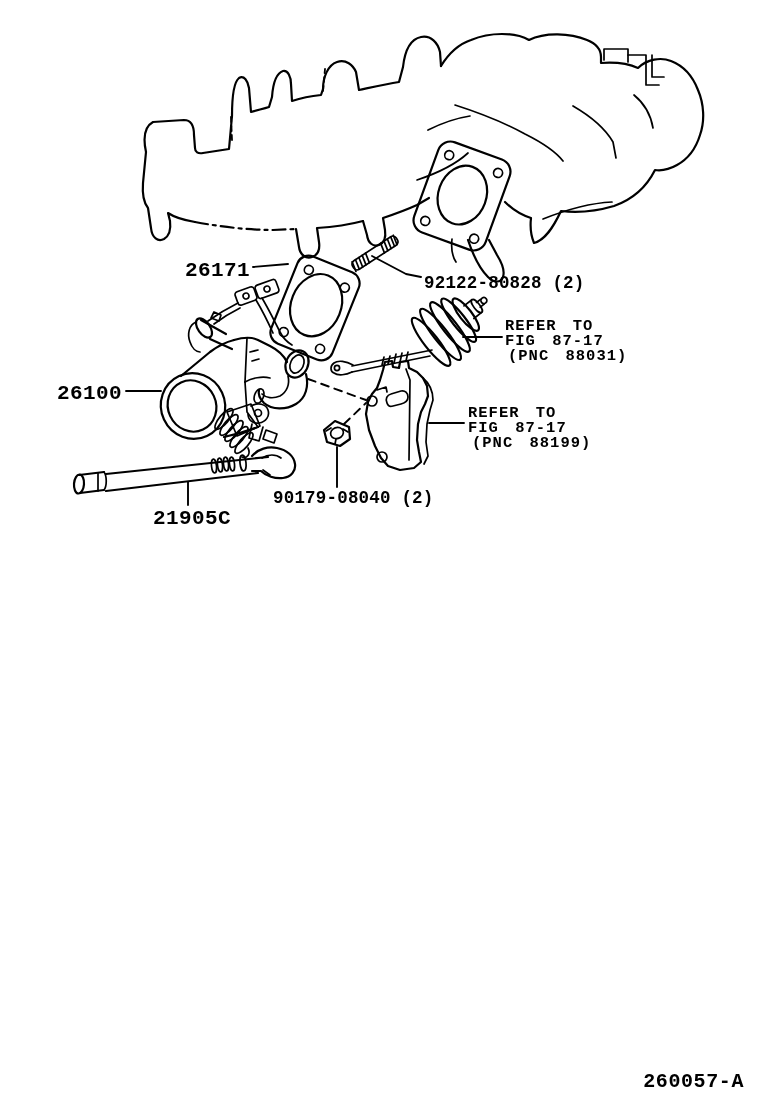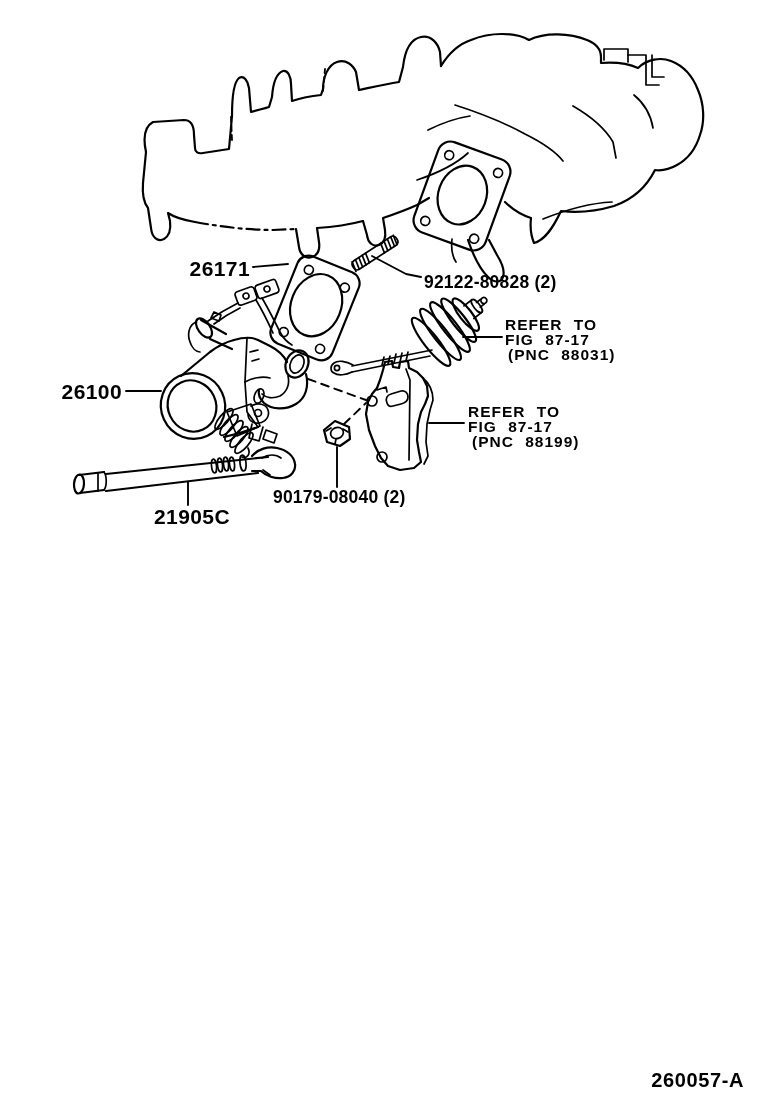--- a/index.html
+++ b/index.html
@@ -1,18 +1,18 @@
 <!DOCTYPE html>
 <html><head>
 <meta charset="utf-8">
 <style>
   html,body{margin:0;padding:0;background:#ffffff;}
   .page{
     position:relative;width:760px;height:1112px;background:#ffffff;
-    font-family:Liberation Sans, sans-serif;overflow:hidden;
+    font-family:Liberation Mono, monospace;overflow:hidden;
   }
   svg{display:block;}
   .ln{fill:none;stroke:#000000;stroke-width:2.2;stroke-linecap:round;stroke-linejoin:round;}
   .ln-thin{fill:none;stroke:#000000;stroke-width:1.7;stroke-linecap:round;stroke-linejoin:round;}
   .ln-dash{fill:none;stroke:#000000;stroke-width:1.9;stroke-dasharray:8 6;stroke-linecap:round;}
   .ln-hid{fill:none;stroke:#000000;stroke-width:1.8;stroke-dasharray:5 4;stroke-linecap:round;}
   .ln-dashdot{fill:none;stroke:#000000;stroke-width:2.2;stroke-dasharray:13 5 3 5;stroke-linecap:round;}
   .leader{fill:none;stroke:#000000;stroke-width:1.9;stroke-linecap:round;stroke-linejoin:round;}
   .lbl-lg{font-weight:bold;font-size:21px;fill:#000000;letter-spacing:0.4px;}
   .lbl-sm{font-weight:bold;font-size:17.5px;fill:#000000;letter-spacing:0.2px;}

